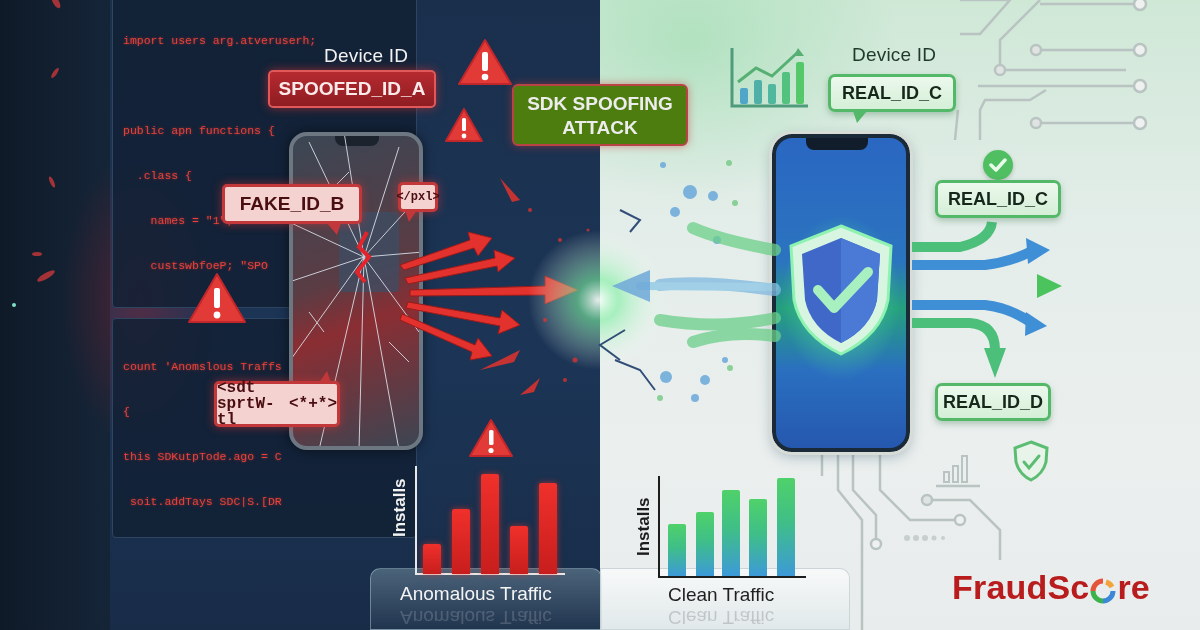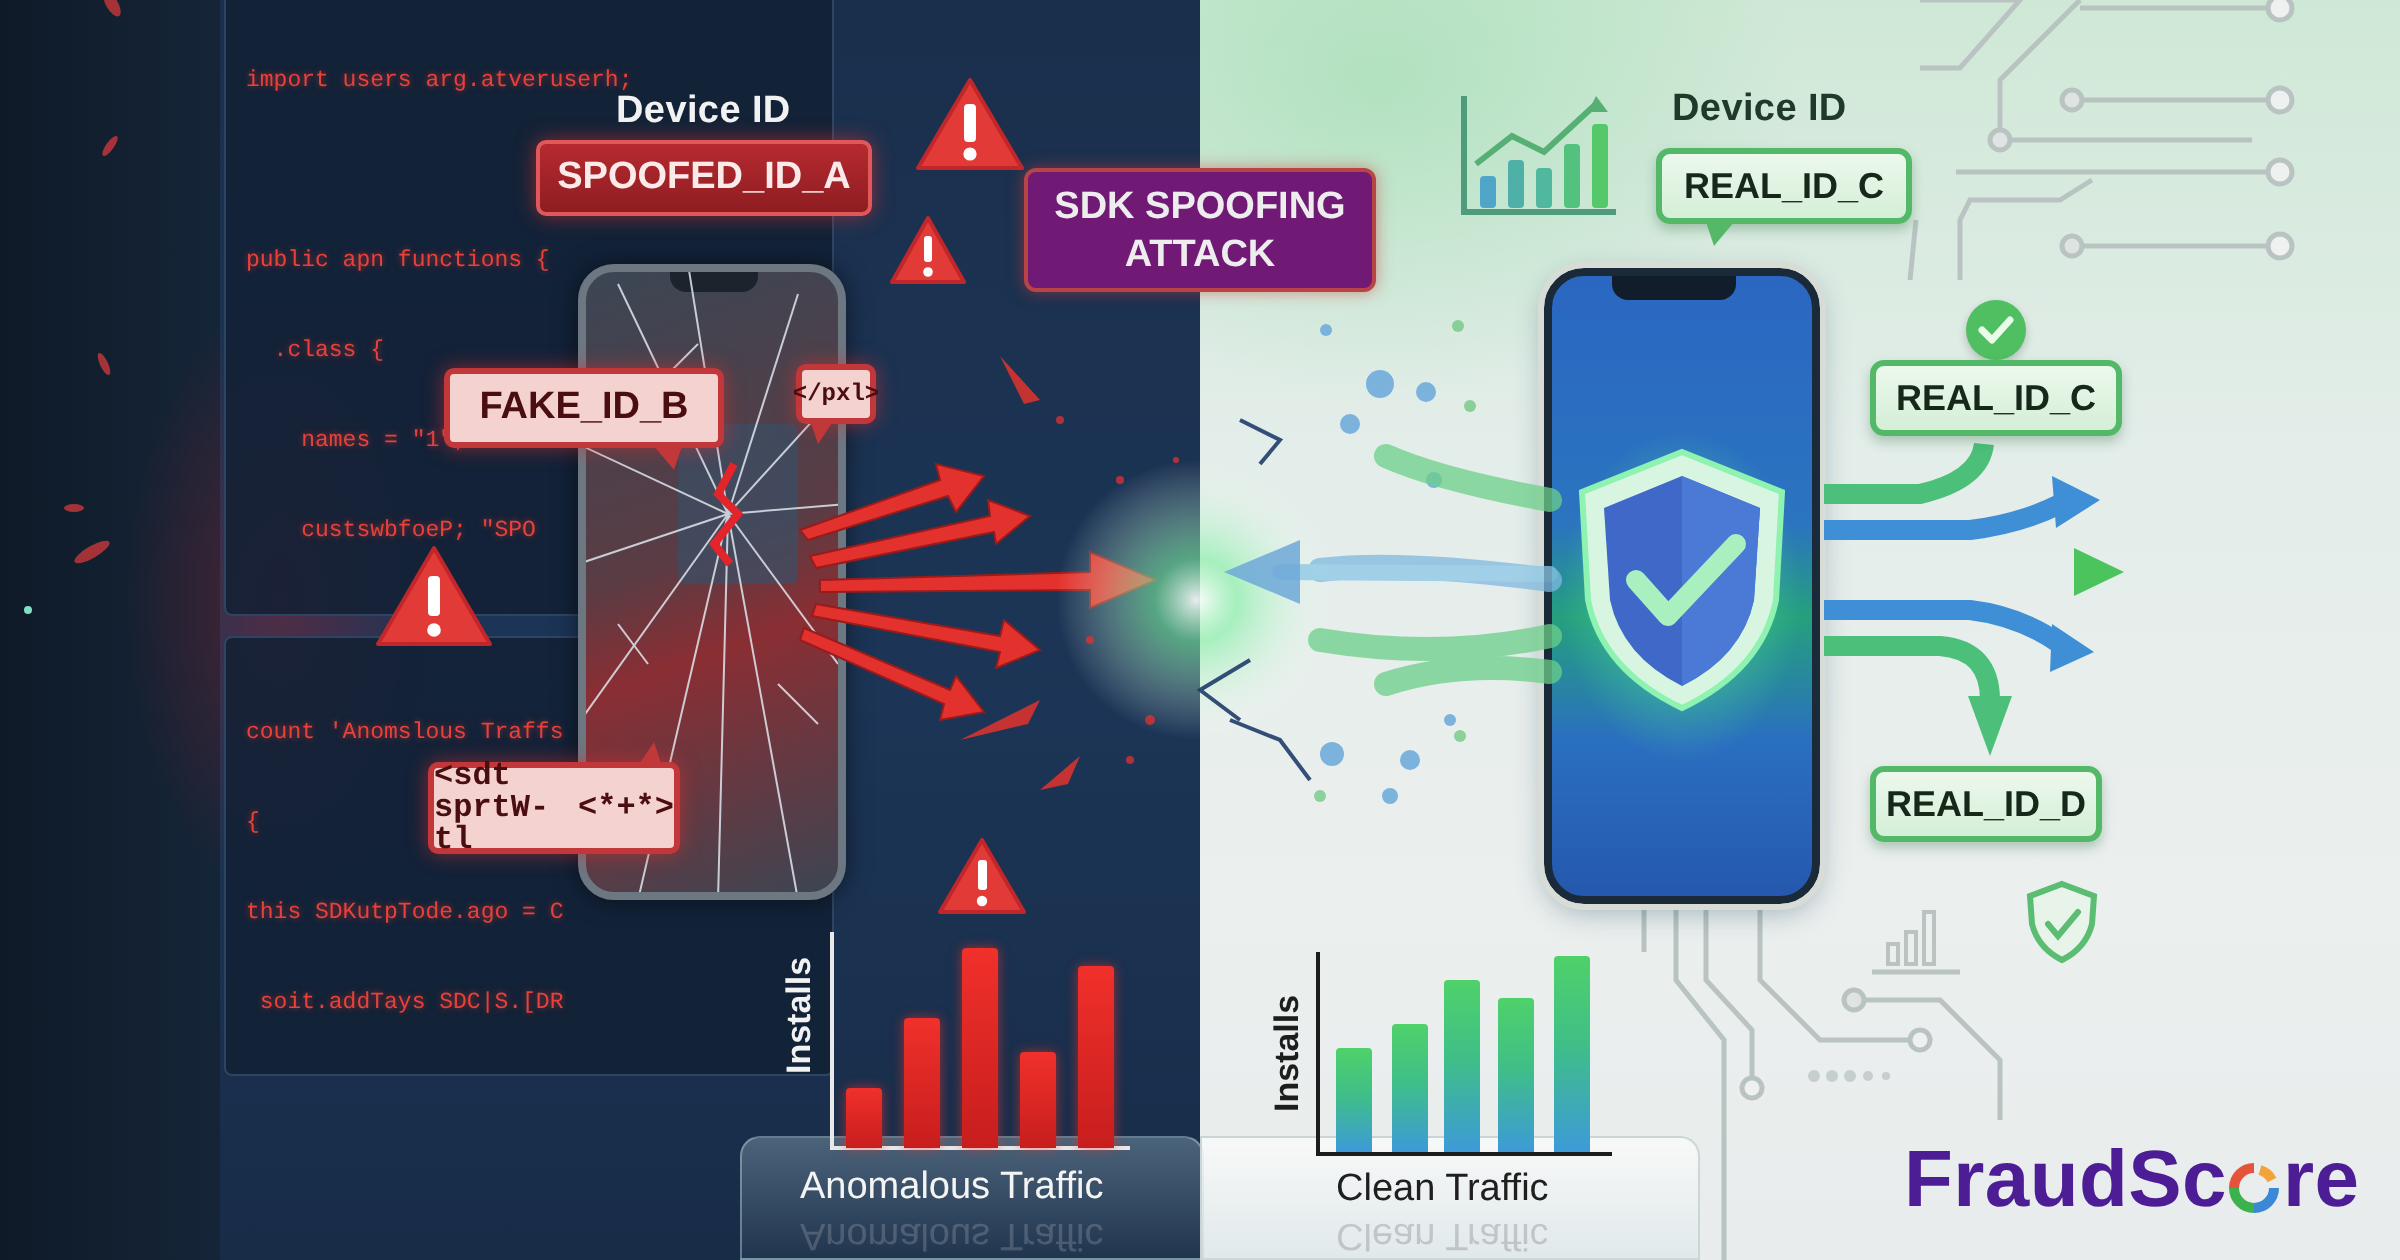--- a/index.html
+++ b/index.html
@@ -37,21 +37,21 @@
     font-family: "Liberation Mono", monospace; font-size: 11.5px; line-height: 15px;
     color: #e8413a; white-space: pre; overflow: hidden;
     text-shadow: 0 0 3px rgba(230,60,50,0.6);
   }
   .code-panel.top { top: -4px; height: 312px; }
   .code-panel.bottom { top: 318px; height: 220px; padding-top: 10px; }
   .code-line { display: block; }
 
   
   .device-id-title {
-    position: absolute; font-weight: bold; font-size: 19px; letter-spacing: 0.2px;
+    position: absolute; font-weight: normal; font-size: 19px; letter-spacing: 0.2px; margin-left: 16px;
   }
   .device-id-title.left { left: 308px; top: 45px; color: #f2f2f2; }
   .device-id-title.right { left: 836px; top: 44px; color: #1f3a2a; }
 
   .red-tag {
     position: absolute; background: linear-gradient(180deg, #b62a2f, #8e1d22);
     color: #fbeaea; border: 2px solid #e0585a; border-radius: 5px;
     font-weight: bold; box-shadow: 0 0 10px rgba(220,50,50,0.6);
     display: flex; align-items: center; justify-content: center;
   }
@@ -67,21 +67,21 @@
   .spoofed-a { left: 268px; top: 70px; width: 168px; height: 38px; font-size: 19px; }
   .fake-b { left: 222px; top: 184px; width: 140px; height: 40px; font-size: 19px; }
   .fake-b::after { right: 18px; bottom: -14px; border-left: 10px solid transparent; border-right: 4px solid transparent; border-top: 12px solid #c2373a; }
   .pxl-tag { left: 398px; top: 182px; width: 40px; height: 30px; font-size: 12px; font-family: "Liberation Mono", monospace; }
   .pxl-tag::after { left: 4px; bottom: -13px; border-left: 4px solid transparent; border-right: 8px solid transparent; border-top: 12px solid #c2373a; }
   .sdt-tag { left: 214px; top: 381px; width: 126px; height: 46px; font-size: 16px; font-family: "Liberation Mono", monospace; flex-direction: row; line-height: 16px; justify-content: center; }
   .sdt-tag::after { right: 6px; top: -13px; border-left: 8px solid transparent; border-right: 4px solid transparent; border-bottom: 12px solid #c2373a; }
 
   .attack-box {
     position: absolute; left: 512px; top: 84px; width: 176px; height: 62px;
-    background: #701a75; border: 2px solid #b84446; border-radius: 6px;
+    background: #4d7c0f; border: 2px solid #b84446; border-radius: 6px;
     color: #ededed; font-weight: bold; font-size: 19px; text-align: center;
     line-height: 24px; padding-top: 6px;
     box-shadow: 0 0 8px rgba(200,60,60,0.55);
   }
 
   .green-tag {
     position: absolute; background: linear-gradient(180deg, #ecf8ec, #d4efd7);
     color: #15281a; border: 3px solid #53b868; border-radius: 7px;
     font-weight: bold; font-size: 18px;
     display: flex; align-items: center; justify-content: center;
@@ -142,22 +142,22 @@
     border: 1px solid rgba(180,210,220,0.45); border-radius: 10px 10px 0 0;
   }
   .pedestal-right {
     position: absolute; left: 600px; top: 568px; width: 250px; height: 62px;
     background: linear-gradient(180deg, rgba(255,255,255,0.65), rgba(220,230,232,0.6));
     border: 1px solid rgba(200,210,212,0.9); border-radius: 0 10px 0 0;
   }
 
   
   .logo {
-    position: absolute; left: 952px; top: 568px; font-size: 40px; font-weight: bold;
-    color: #4c1d95; letter-spacing: 0.2px; display: flex; align-items: center;
+    position: absolute; left: 952px; top: 568px; font-size: 34px; font-weight: bold;
+    color: #b91c1c; letter-spacing: 0.2px; display: flex; align-items: center;
   }
   .logo .o-ring { display: inline-block; width: 26px; height: 26px; margin: 6px 1px 0 1px; }
 
   svg { display: block; }
   .overlay { position: absolute; left: 0; top: 0; pointer-events: none; }
 </style>
 </head>
 <body>
 
 <div class="bg-left"></div>

